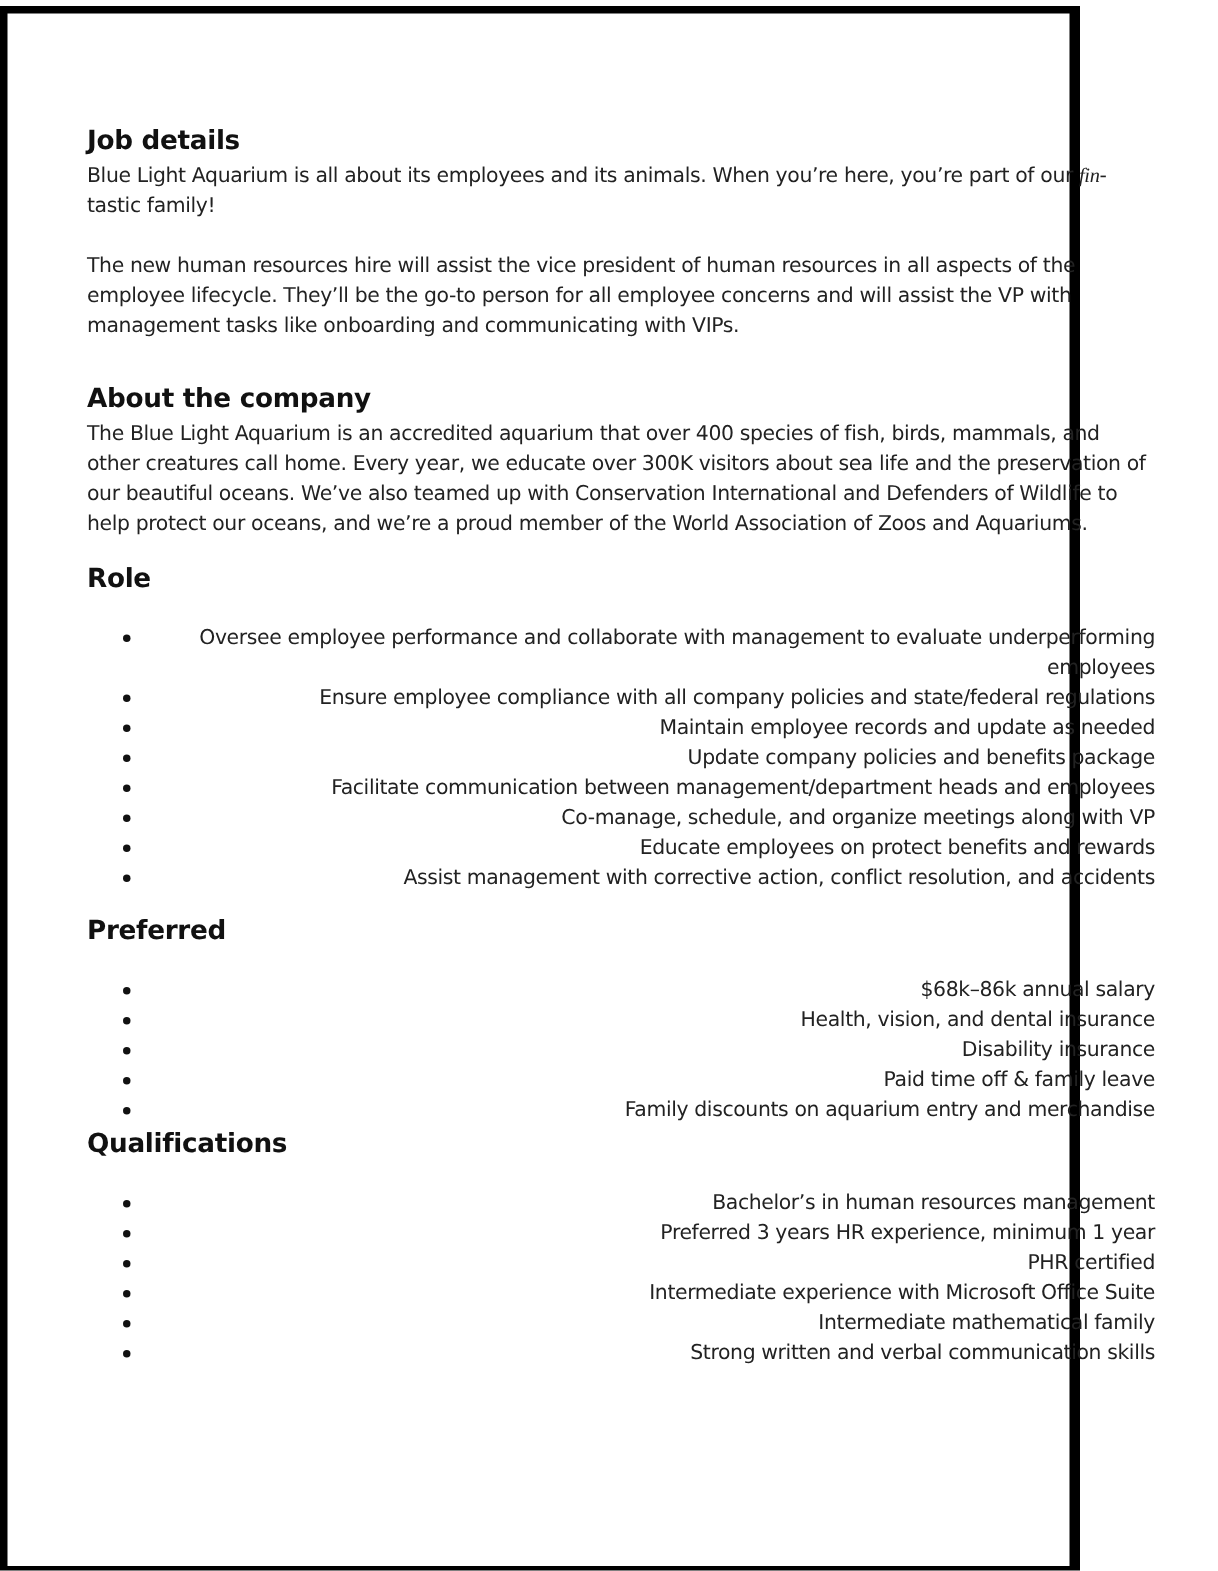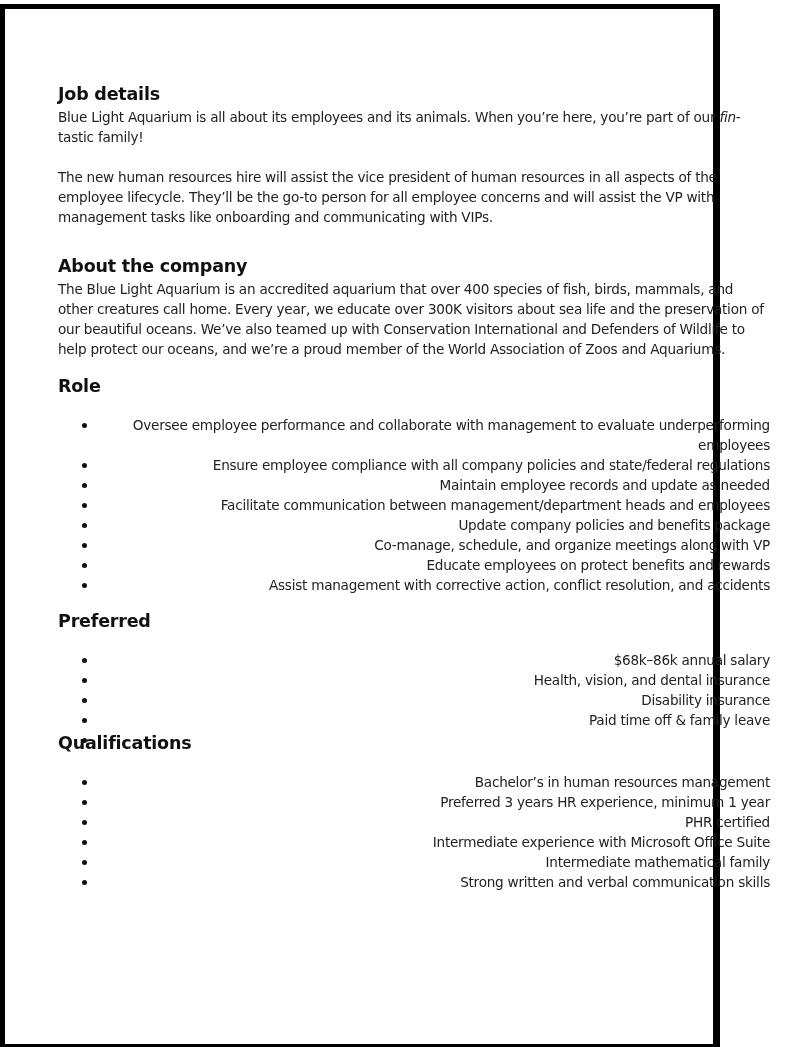--- a/index.html
+++ b/index.html
@@ -72,21 +72,21 @@
     }
     li .bullet {
       position: absolute;
       left: 24px;
       top: 8px;
       width: 5px;
       height: 5px;
       border-radius: 50%;
       background: #111;
     }
-    em { font-style: italic; }
+    em { font-style: italic; font-family: Liberation Serif, serif; }
   </style>
 </head>
 <body>
 
 <div class="frame">
   <div class="content">
 
     <section class="section" id="sec-job">
       <h2>Job details</h2>
       <p><span>Blue Light Aquarium is all about its employees and its animals. When you’re here, you’re part of our </span><em>fin</em><span>-tastic family!</span></p>
@@ -98,36 +98,36 @@
       <h2>About the company</h2>
       <p>The Blue Light Aquarium is an accredited aquarium that over 400 species of fish, birds, mammals, and other creatures call home. Every year, we educate over 300K visitors about sea life and the preservation of our beautiful oceans. We’ve also teamed up with Conservation International and Defenders of Wildlife to help protect our oceans, and we’re a proud member of the World Association of Zoos and Aquariums.</p>
     </section>
 
     <section class="section" id="sec-role">
       <h2>Role</h2>
       <ul>
           <li><span class="bullet"></span><span>Oversee employee performance and collaborate with management to evaluate underperforming employees</span></li>
           <li><span class="bullet"></span><span>Ensure employee compliance with all company policies and state/federal regulations</span></li>
           <li><span class="bullet"></span><span>Maintain employee records and update as needed</span></li>
+          <li><span class="bullet"></span><span>Update company policies and benefits package</span></li>
           <li><span class="bullet"></span><span>Facilitate communication between management/department heads and employees</span></li>
-          <li><span class="bullet"></span><span>Update company policies and benefits package</span></li>
           <li><span class="bullet"></span><span>Co-manage, schedule, and organize meetings along with VP</span></li>
           <li><span class="bullet"></span><span>Educate employees on protect benefits and rewards</span></li>
           <li><span class="bullet"></span><span>Assist management with corrective action, conflict resolution, and accidents</span></li>
         </ul>
     </section>
 
     <section class="section" id="sec-benefits">
       <h2>Preferred</h2>
       <ul>
           <li><span class="bullet"></span><span>$68k–86k annual salary</span></li>
           <li><span class="bullet"></span><span>Health, vision, and dental insurance</span></li>
           <li><span class="bullet"></span><span>Disability insurance</span></li>
           <li><span class="bullet"></span><span>Paid time off &amp; family leave</span></li>
-          <li><span class="bullet"></span></li>
+          <li><span class="bullet"></span><span>Family discounts on aquarium entry and merchandise</span></li>
         </ul>
     </section>
 
     <section class="section" id="sec-quals">
       <h2>Qualifications</h2>
       <ul>
           <li><span class="bullet"></span><span>Bachelor’s in human resources management</span></li>
           <li><span class="bullet"></span><span>Preferred 3 years HR experience, minimum 1 year</span></li>
           <li><span class="bullet"></span><span>PHR certified</span></li>
           <li><span class="bullet"></span><span>Intermediate experience with Microsoft Office Suite</span></li>

